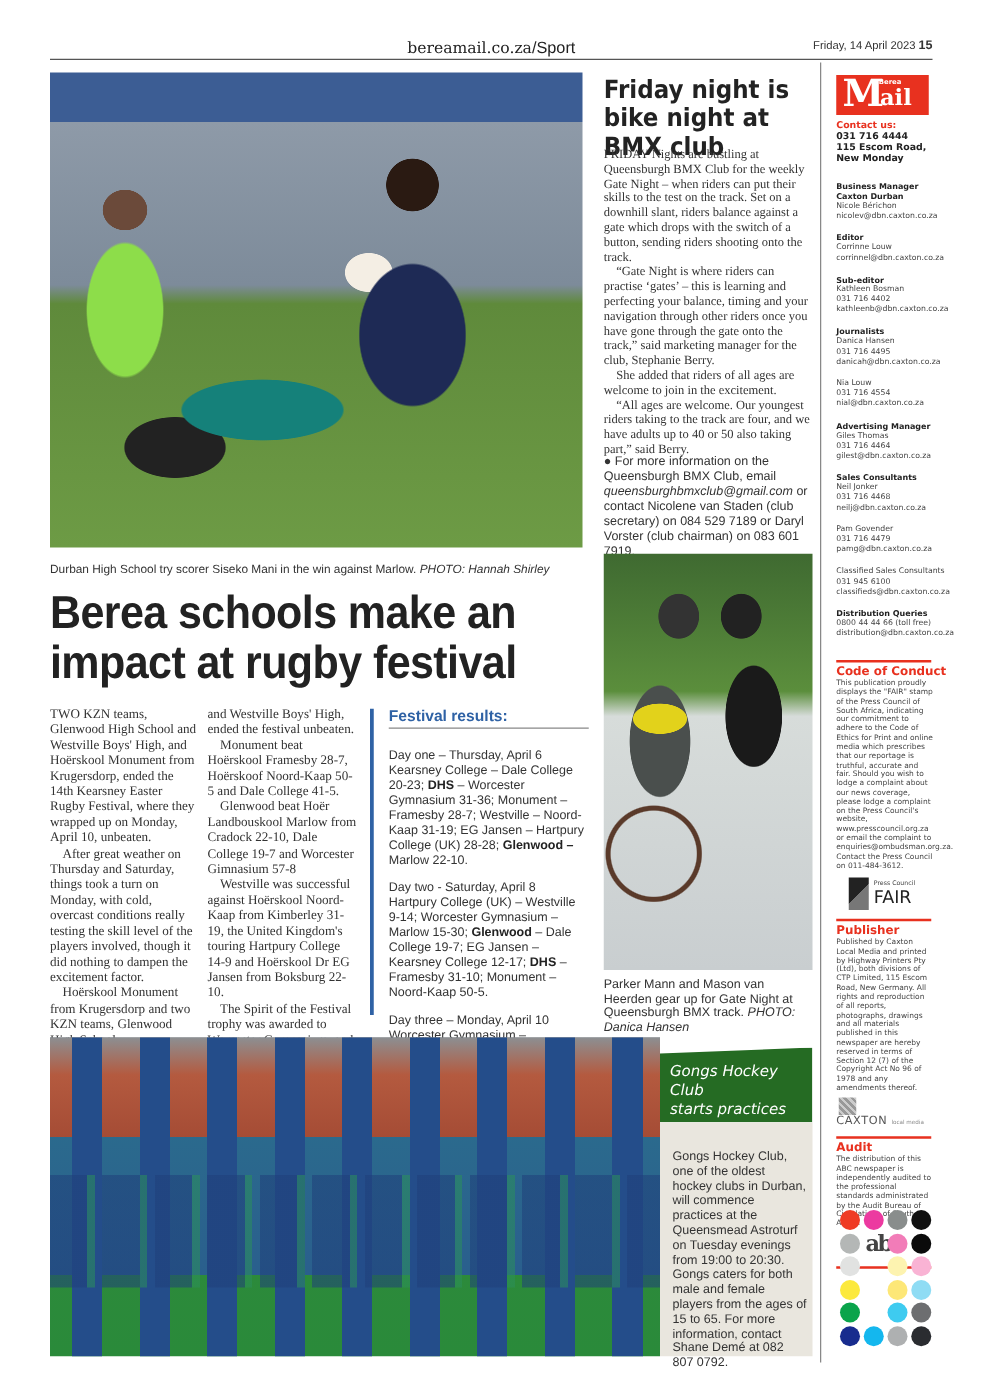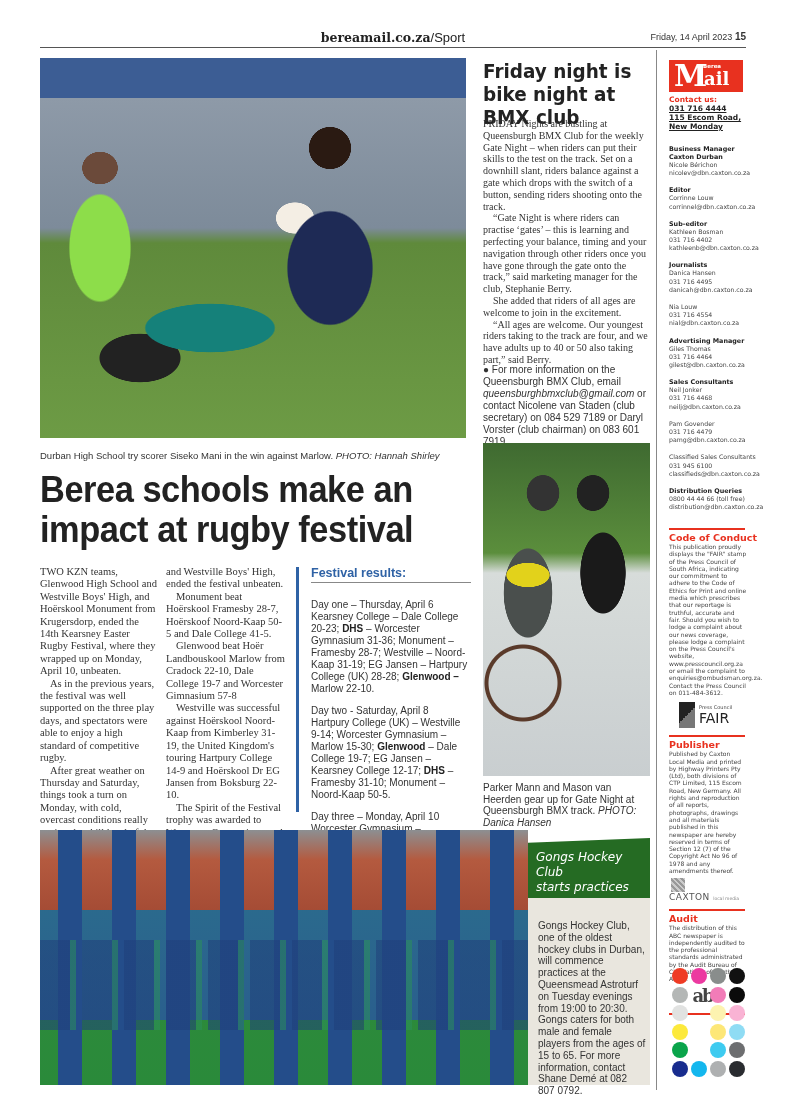--- a/index.html
+++ b/index.html
@@ -2,21 +2,21 @@
 <html><head>
 <meta charset="utf-8">
 <style>
   * { box-sizing: border-box; margin: 0; padding: 0; }
   html, body { width: 786px; height: 1113px; background: #ffffff; overflow: hidden; }
   body { position: relative; font-family: "Liberation Serif", serif; color: #222; }
 
   
   .masthead { position: absolute; left: 40px; top: 24px; width: 706px; height: 24px; border-bottom: 1.5px solid #555; }
   .masthead .site { position: absolute; left: 0; right: 0; text-align: center; top: 6px; font-size: 13px; color: #222; }
-  .masthead .site b { font-family: "DejaVu Serif", serif; font-weight: bold; font-size: 12.5px; }
+  .masthead .site b { font-family: "DejaVu Serif", serif; font-weight: normal; font-size: 12.5px; }
   .masthead .site span { font-family: "Liberation Sans", sans-serif; font-weight: normal; }
   .masthead .date { position: absolute; right: 0; top: 7px; font-family: "Liberation Sans", sans-serif; font-size: 9px; color: #333; }
   .masthead .date b { font-size: 10px; }
 
   .vrule { position: absolute; left: 656px; top: 50px; width: 1px; height: 1040px; background: #888; }
 
   
   .photo { position: absolute; overflow: hidden; }
   .rugby-photo { left: 40px; top: 58px; width: 426px; height: 380px;
     background:
@@ -77,21 +77,21 @@
 
   
   .side { position: absolute; left: 669px; width: 90px; font-family: "DejaVu Sans", sans-serif; color: #333; }
   .logo { position: absolute; left: 669px; top: 60px; width: 74px; height: 32px; background: #e8311f; }
   .logo .m { position: absolute; left: 5px; top: -2px; font-family: "DejaVu Serif", serif; font-weight: bold; font-size: 30px; color: #fff; }
   .logo .ail { position: absolute; left: 35px; top: 8px; font-family: "DejaVu Serif", serif; font-weight: bold; font-size: 18px; color: #fff; }
   .logo .berea { position: absolute; left: 34px; top: 3px; font-family: "DejaVu Sans", sans-serif; font-weight: bold; font-size: 5.5px; color: #fff; }
 
   .contact { top: 95px; font-size: 7.5px; line-height: 9px; }
   .contact .lbl { color: #e8311f; font-weight: bold; }
-  .contact .v { font-weight: bold; color: #222; text-decoration: underline; }
+  .contact .v { font-weight: bold; color: #222; }
 
   .block { margin-top: 9px; }
   .block .h { font-weight: bold; font-size: 6.4px; line-height: 8px; color: #222; }
   .block .t { font-size: 6.2px; line-height: 8.2px; color: #444; }
   .staff { top: 136px; }
 
   .redline { height: 2px; background: #e8311f; margin: 7px 0 3px; width: 76px; }
   .sec-title { color: #e8311f; font-weight: bold; font-size: 9.5px; line-height: 10px; }
   .fine { font-size: 6px; line-height: 7.3px; color: #444; width: 78px; }
 
@@ -127,21 +127,20 @@
 
 <div class="photo rugby-photo" title="Rugby player carrying ball being tackled"></div>
 <div class="caption-sans" style="left:40px; top:450px; width:430px;">
   <span>Durban High School try scorer Siseko Mani in the win against Marlow.</span>
   <i>PHOTO: Hannah Shirley</i>
 </div>
 <h1 class="headline">Berea schools make an impact at rugby festival</h1>
 
 <div class="col" style="left:40px; top:566px; width:118px;">
   <p class="first">TWO KZN teams, Glenwood High School and Westville Boys' High, and Hoërskool Monument from Krugersdorp, ended the 14th Kearsney Easter Rugby Festival, where they wrapped up on Monday, April 10, unbeaten.</p>
-  <p>As in the previous years, the festival was well supported on the three play days, and spectators were able to enjoy a high standard of competitive rugby.</p>
   <p>After great weather on Thursday and Saturday, things took a turn on Monday, with cold, overcast conditions really testing the skill level of the players involved, though it did nothing to dampen the excitement factor.</p>
   <p>Hoërskool Monument from Krugersdorp and two KZN teams, Glenwood High School</p>
 </div>
 <div class="col" style="left:166px; top:566px; width:120px;">
   <p class="first">and Westville Boys' High, ended the festival unbeaten.</p>
   <p>Monument beat Hoërskool Framesby 28-7, Hoërskoof Noord-Kaap 50-5 and Dale College 41-5.</p>
   <p>Glenwood beat Hoër Landbouskool Marlow from Cradock 22-10, Dale College 19-7 and Worcester Gimnasium 57-8</p>
   <p>Westville was successful against Hoërskool Noord-Kaap from Kimberley 31-19, the United Kingdom's touring Hartpury College 14-9 and Hoërskool Dr EG Jansen from Boksburg 22-10.</p>
   <p>The Spirit of the Festival trophy was awarded to Worcester Gymnasium, and Ceano Everson, Hoërskool Monument's scrum half, was named the Player of the Tournament.</p>
 </div>

